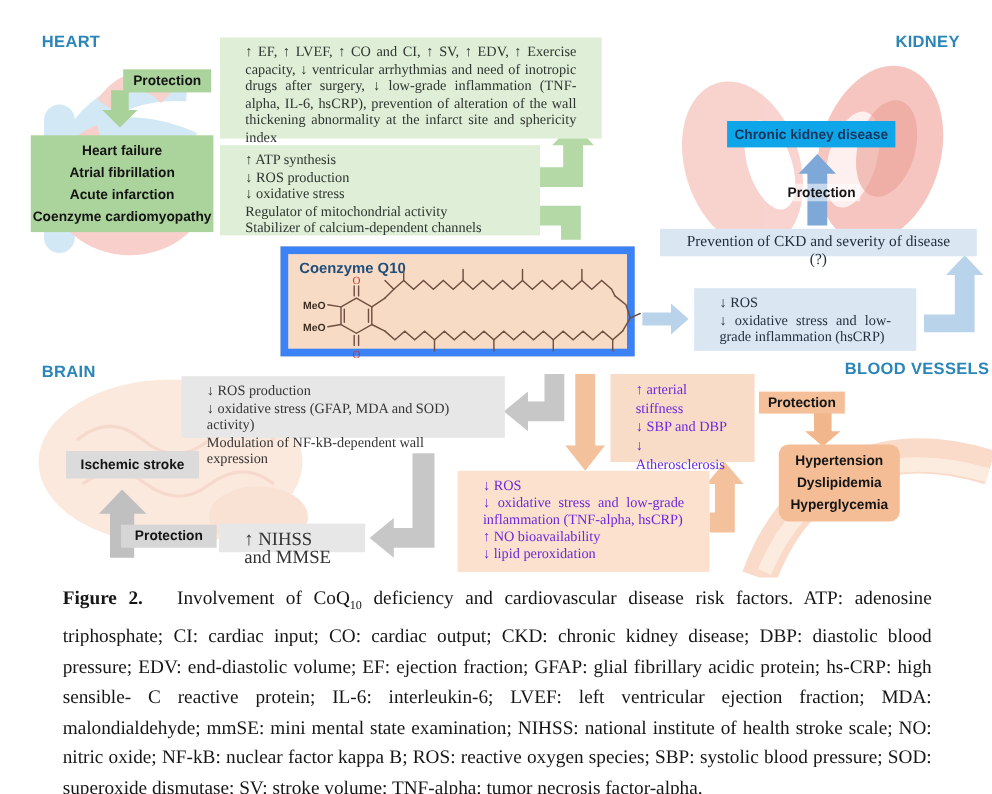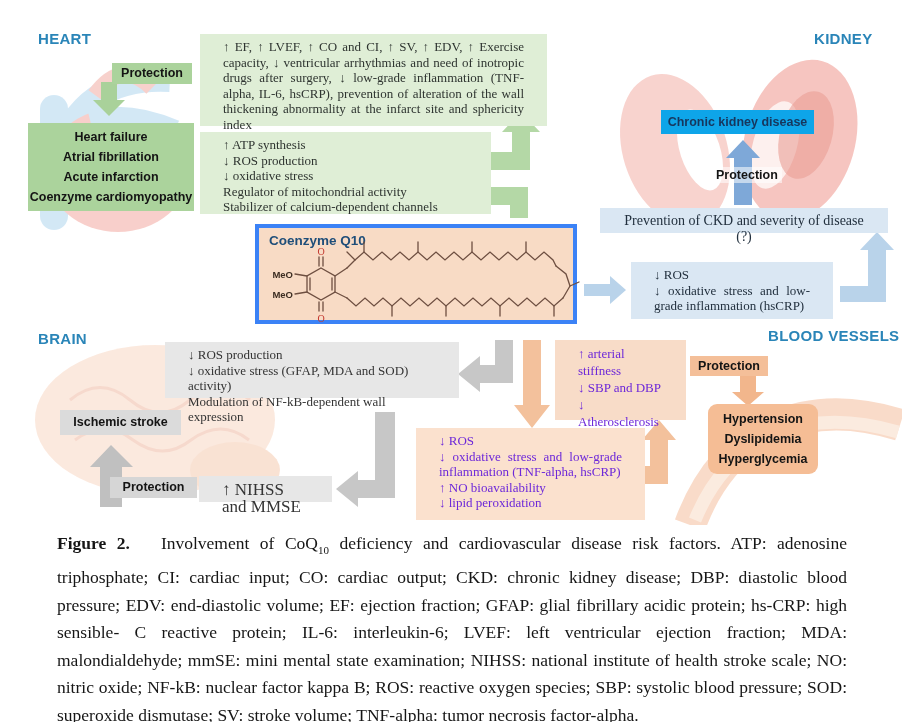--- a/index.html
+++ b/index.html
@@ -99,21 +99,21 @@
     </div>
 
     <div class="box bg-blue lbl" style="left:661px;top:110px;width:153px;height:24px;line-height:24px;color:#17365d">Chronic kidney disease</div>
     <div class="plabel" style="left:712px;top:167px;background:rgba(255,255,255,.55);padding:1px 4px">Protection</div>
     <div class="box bg-blue-l serif" style="left:600px;top:208px;width:288px;height:25px;font-size:14px;line-height:16px;text-align:center">Prevention of CKD and severity of disease (?)</div>
     <div class="box bg-blue-l serif" style="left:631px;top:262px;width:202px;height:57px">
       <div>↓ ROS</div>
       <div>↓ oxidative stress and low-grade inflammation (hsCRP)</div>
     </div>
 
-    <div class="box" style="left:255px;top:224px;width:322px;height:100px;background:#f8dbc5;border:4px solid #3b82f6">
+    <div class="box" style="left:255px;top:224px;width:322px;height:100px;background:#f8dbc5;border:7px solid #3b82f6">
       <div class="coqlbl">Coenzyme Q10</div>
       <svg class="ov" width="322" height="100" viewBox="0 0 322 100">
         <g stroke="#6e4f41" stroke-width="1.3" fill="none" stroke-linecap="round">
           <path d="M62,40 L76,48 L76,64 L62,72 L48,64 L48,48 Z"></path>
           <path d="M51,50 L51,62 M73,50 L73,62"></path>
           <path d="M60,38 L60,29 M64,38 L64,29 M60,74 L60,83 M64,74 L64,83"></path>
           <path d="M36,46 L48,48 M36,66 L48,64 M76,48 L88,40 M76,64 L88,70"></path>
           <path d="M88,70 L97,78 L106,70 L115,78 L124,70 L133,78 L142,70 L151,78 L160,70 L169,78 L178,70 L187,78 L196,70 L205,78 L214,70 L223,78 L232,70 L241,78 L250,70 L259,78 L268,70 L277,78 L286,70 L295,78 L304,70"></path>
           <path d="M304,70 L311,58 L307,46 L297,38"></path>
           <path d="M96,32 L105,24 L114,32 L123,24 L132,32 L141,24 L150,32 L159,24 L168,32 L177,24 L186,32 L195,24 L204,32 L213,24 L222,32 L231,24 L240,32 L249,24 L258,32 L267,24 L276,32 L285,24 L294,32 L297,38"></path>

